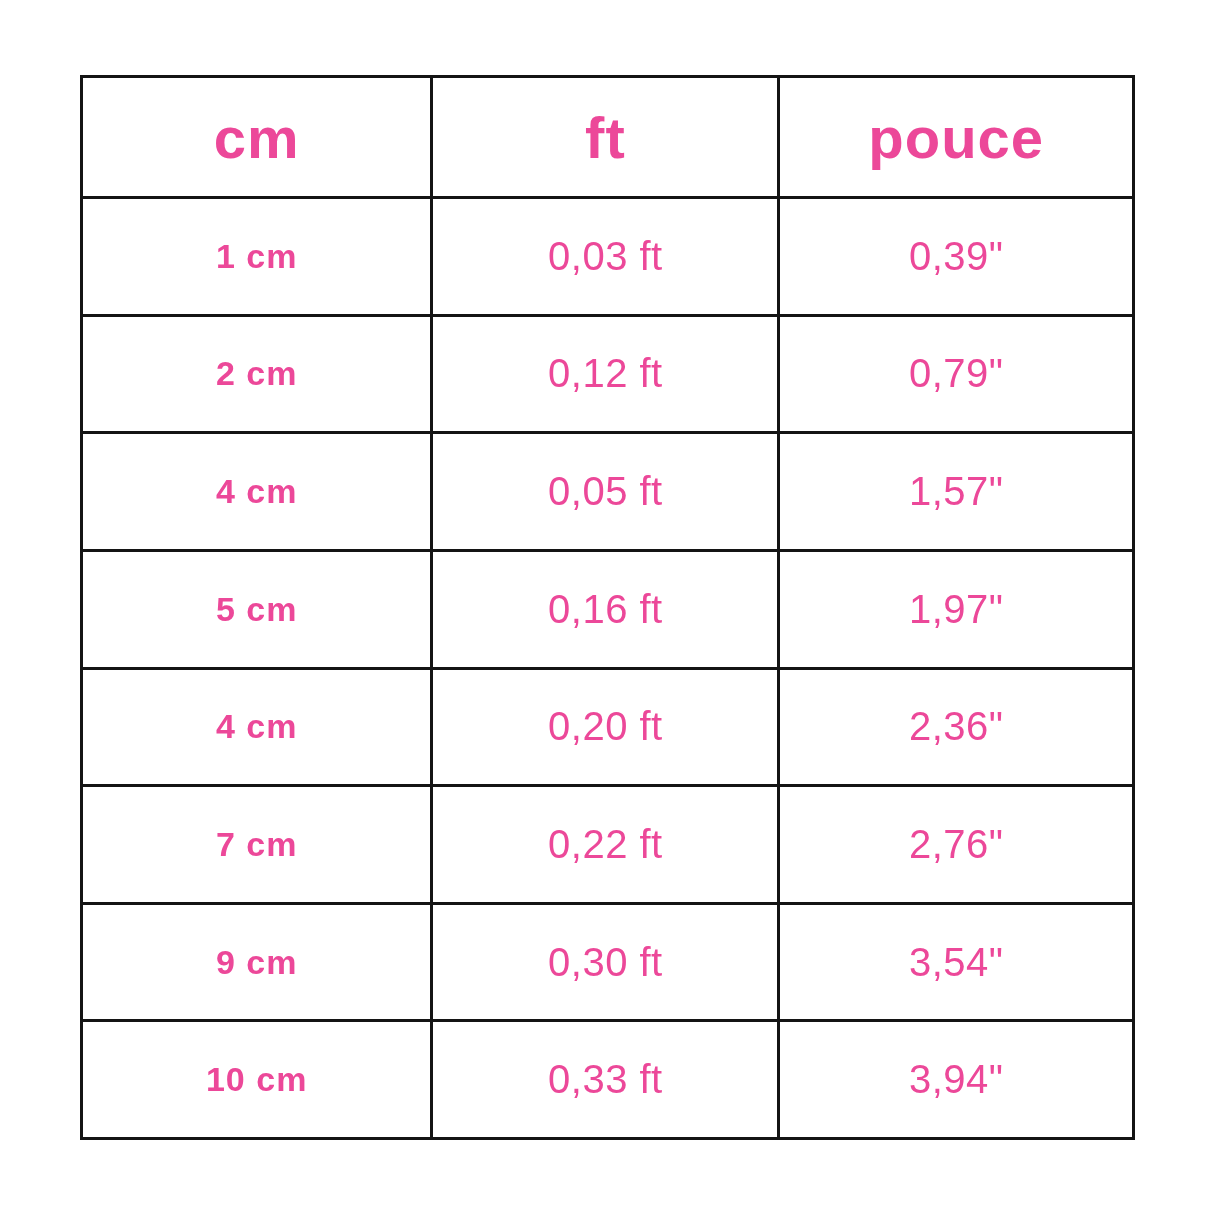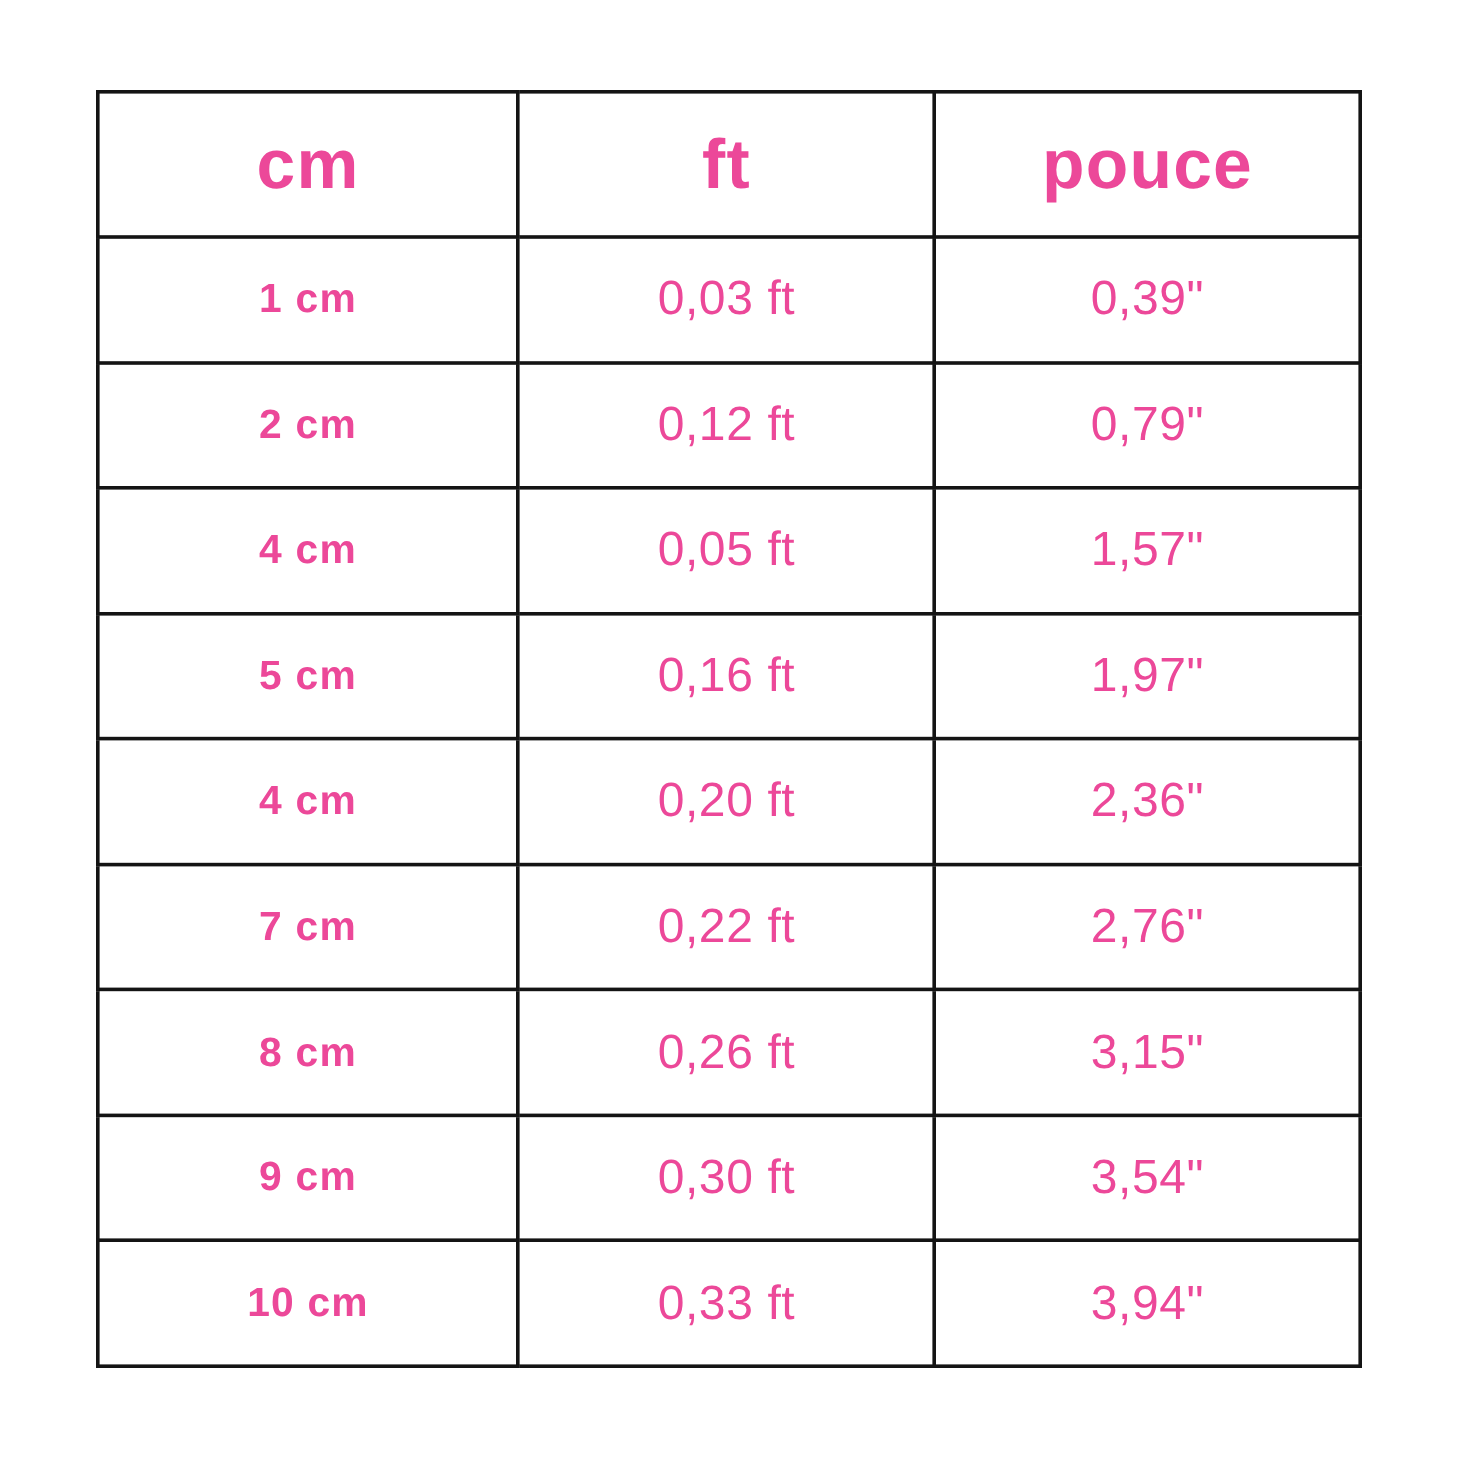--- a/index.html
+++ b/index.html
@@ -100,25 +100,20 @@
         <td class="cm-cell">4 cm</td>
         <td class="ft-cell">0,20 ft</td>
         <td class="pouce-cell">2,36"</td>
       </tr>
       <tr class="data-row">
         <td class="cm-cell">7 cm</td>
         <td class="ft-cell">0,22 ft</td>
         <td class="pouce-cell">2,76"</td>
       </tr>
       <tr class="data-row">
-        <td class="cm-cell">8 cm</td>
-        <td class="ft-cell">0,26 ft</td>
-        <td class="pouce-cell">3,15"</td>
-      </tr>
-      <tr class="data-row">
         <td class="cm-cell">9 cm</td>
         <td class="ft-cell">0,30 ft</td>
         <td class="pouce-cell">3,54"</td>
       </tr>
       <tr class="data-row">
         <td class="cm-cell">10 cm</td>
         <td class="ft-cell">0,33 ft</td>
         <td class="pouce-cell">3,94"</td>
       </tr>
     </tbody>

